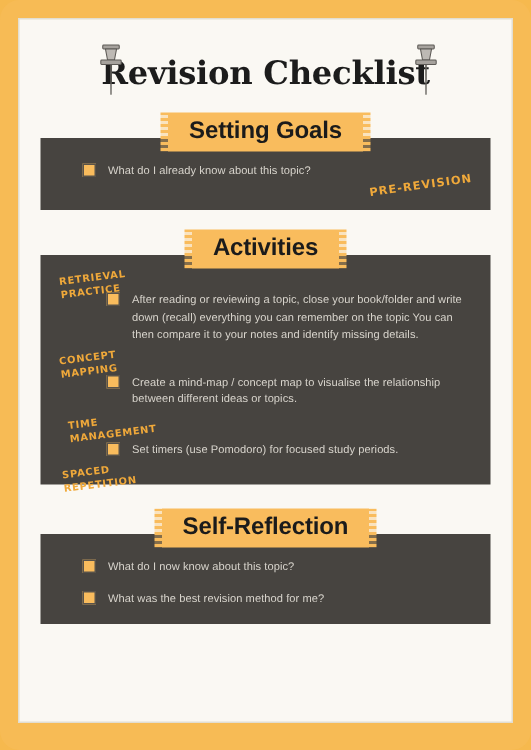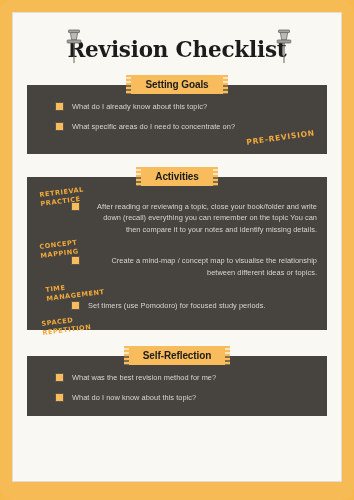--- a/index.html
+++ b/index.html
@@ -66,21 +66,21 @@
   .tag-wrap {
     display: flex;
     justify-content: center;
     position: relative;
     z-index: 4;
   }
 
   .tag {
     background: #f9bc5d;
     color: #1b1b1b;
-    font-size: 10px;
+    font-size: 16px;
     font-weight: 700;
     padding: 4px 14px 4px 14px;
     letter-spacing: -0.1px;
     position: relative;
     white-space: nowrap;
     box-shadow: 0 0 0 0 transparent;
   }
   
   .tag::before, .tag::after {
     content: "";
@@ -109,21 +109,20 @@
   .panel-goals      { padding: 16px 10px 12px 10px; }
   .panel-activities { padding: 14px 10px 10px 10px; }
   .panel-reflect    { padding: 16px 10px 12px 10px; }
 
   
   .row {
     display: flex;
     align-items: flex-start;
     gap: 8px;
     margin: 0 0 9px 18px;
-    text-align: right;
   }
   .row:last-child { margin-bottom: 0; }
 
   .cbx {
     width: 9px;
     height: 9px;
     flex: 0 0 9px;
     background: #f9bc5d;
     border: 1.4px solid #59534a;
     margin-top: 1px;
@@ -202,24 +201,20 @@
 
     <div class="tag-wrap">
       <div class="tag">Setting Goals</div>
     </div>
     <div class="panel panel-goals">
 
       <div class="row">
         <div class="cbx"></div>
         <div class="row-text">What do I already know about this topic?</div>
       </div>
-      <div class="row">
-        <div class="cbx"></div>
-        <div class="row-text">What specific areas do I need to concentrate on?</div>
-      </div>
 
       <div class="stamp stamp-pre">Pre-Revision</div>
     </div>
 
     <div class="gap-sm"></div>
 
     <div class="tag-wrap">
       <div class="tag">Activities</div>
     </div>
     <div class="panel panel-activities">
@@ -260,23 +255,23 @@
 
     <div class="gap-md"></div>
 
     <div class="tag-wrap">
       <div class="tag">Self-Reflection</div>
     </div>
     <div class="panel panel-reflect">
 
       <div class="row">
         <div class="cbx"></div>
-        <div class="row-text">What was the best revision method for me?</div>
+        <div class="row-text">What do I now know about this topic?</div>
       </div>
       <div class="row">
         <div class="cbx"></div>
-        <div class="row-text">What do I now know about this topic?</div>
+        <div class="row-text">What was the best revision method for me?</div>
       </div>
 
     </div>
 
   </div>
 </div>
 
 </body></html>

